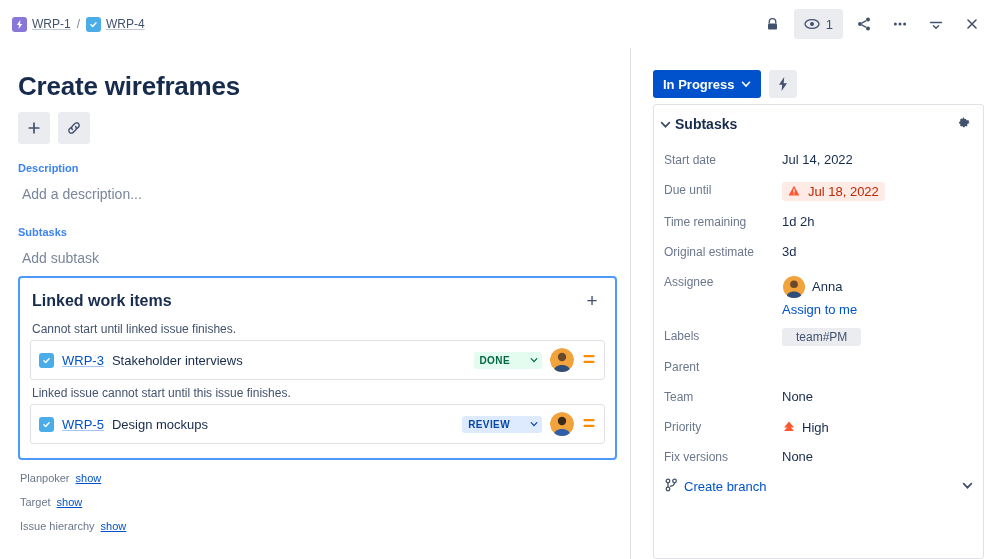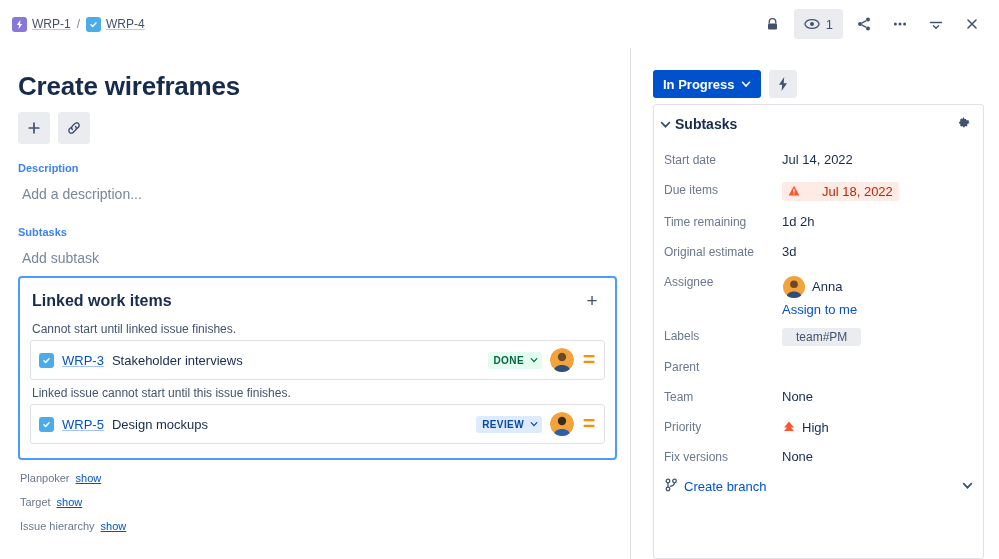--- a/index.html
+++ b/index.html
@@ -96,21 +96,21 @@
   .link-row {
     display: flex; align-items: center; gap: 8px;
     border: 1px solid #dfe1e6; border-radius: 3px;
     padding: 7px 8px; background: #fff; margin-bottom: 4px;
   }
   .link-key { color: #0052cc; font-size: 13px; text-decoration: underline; text-decoration-color:#a5c3f5; white-space: nowrap; }
   .link-sum { font-size: 13px; color: #172b4d; }
   .link-right { margin-left: auto; display: flex; align-items: center; gap: 8px; }
   .lozenge {
     font-size: 10px; font-weight: bold; letter-spacing: .4px;
-    border-radius: 3px; padding: 3px 4px 3px 6px; display: inline-flex; align-items: center; gap: 6px;
+    border-radius: 3px; padding: 3px 4px 3px 6px; display: inline-flex; align-items: center; gap: 20px;
     text-transform: uppercase;
   }
   .loz-done { background: #e3fcef; color: #006644; }
   .loz-review { background: #deebff; color: #0747a6; }
   .avatar {
     width: 24px; height: 24px; border-radius: 50%; overflow: hidden;
     display: inline-flex; align-items: flex-end; justify-content: center;
     flex: 0 0 auto; font-size: 0;
   }
   .prio-med { color: #ff8b00; font-size: 15px; line-height: 1; }
@@ -146,21 +146,21 @@
   .bolt-btn {
     width: 28px; height: 28px; border-radius: 3px; background: #ebecf0; border: none;
     display: inline-flex; align-items: center; justify-content: center; cursor: pointer; color: #42526e;
   }
 
   .drow { display: flex; align-items: flex-start; padding: 4px 10px; min-height: 30px; }
   .dlabel { width: 118px; flex: 0 0 118px; font-size: 12px; color: #6b778c; padding-top: 6px; }
   .dval { flex: 1; font-size: 13px; color: #172b4d; padding-top: 5px; display: flex; align-items: center; gap: 6px; flex-wrap: wrap; }
   .dval.plain { color: #172b4d; }
   .date-pill {
-    display: inline-flex; align-items: center; gap: 22px;
+    display: inline-flex; align-items: center; gap: 8px;
     background: #ffebe6; color: #bf2600; border-radius: 3px; padding: 2px 6px; font-size: 13px;
   }
   .warn-ico { color: #ff5630; font-size: 12px; line-height: 1; }
   .link-blue { color: #0052cc; font-size: 13px; text-decoration: underline; text-decoration-color:#a5c3f5; cursor: pointer; }
   .chip-label {
     background: #ebecf0; color: #42526e; border-radius: 3px; padding: 2px 14px; font-size: 12px;
   }
   .assign-me { color: #0052cc; font-size: 13px; padding: 0 10px 2px 128px; cursor: pointer; }
   .prio-high { color: #ff5630; font-size: 13px; line-height: 1; }
   .create-branch-row {
@@ -376,21 +376,21 @@
           </svg>
       </button>
     </div>
 
     <div class="drow">
       <div class="dlabel">Start date</div>
       <div class="dval plain">Jul 14, 2022</div>
     </div>
 
     <div class="drow">
-      <div class="dlabel">Due items</div>
+      <div class="dlabel">Due until</div>
       <div class="dval">
         <span class="date-pill">
           <span class="warn-ico">
             <svg width="12" height="12" viewBox="0 0 12 12">
                 <path d="M6 .8 11.4 10.4H.6Z" fill="#ff5630"></path>
                 <rect x="5.4" y="4" width="1.2" height="3.6" rx=".6" fill="#fff"></rect>
                 <rect x="5.4" y="8.2" width="1.2" height="1.2" rx=".6" fill="#fff"></rect>
               </svg>
           </span>
           <span>Jul 18, 2022</span>

